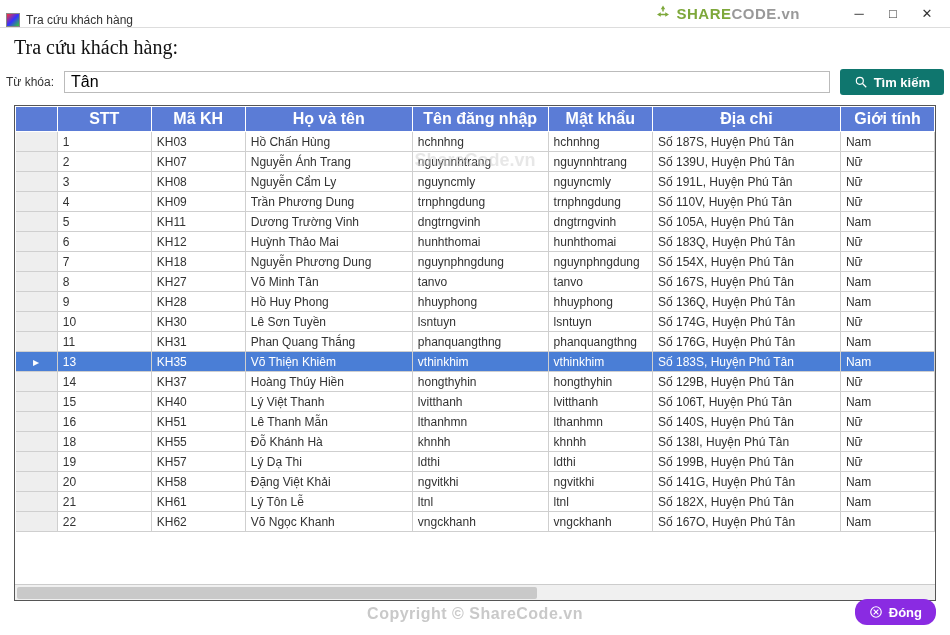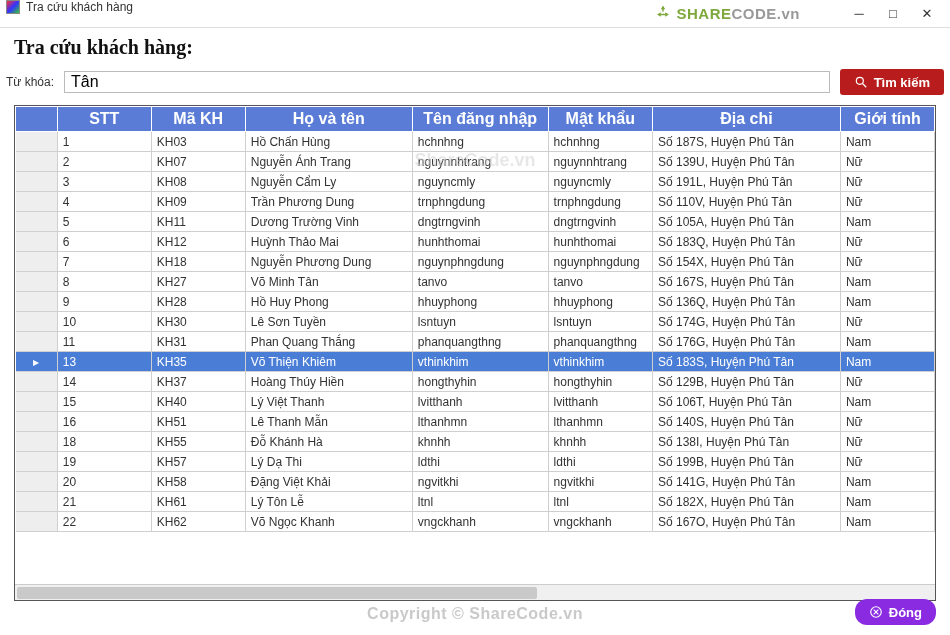--- a/index.html
+++ b/index.html
@@ -9,21 +9,21 @@
     font-size: 12px;
     background: #fff;
     width: 950px;
     height: 635px;
     overflow: hidden;
     position: relative;
   }
   .titlebar {
     height: 28px;
     display: flex;
-    align-items: flex-start;
+    align-items: flex-end;
     padding: 0 6px;
     border-bottom: 1px solid #ddd;
     position: relative;
   }
   .titlebar .app-icon {
     width: 14px; height: 14px;
     margin-right: 6px;
     background: linear-gradient(135deg, #f33, #33f, #3c3);
     border: 1px solid #888;
   }
@@ -48,21 +48,21 @@
   .win-btn {
     width: 34px; height: 22px;
     display: flex; align-items: center; justify-content: center;
     font-size: 13px;
     color: #333;
   }
   .heading-area { padding: 8px 14px 6px; }
   .page-heading {
     font-family: Georgia, 'Times New Roman', serif;
     font-size: 20px;
-    font-weight: bold;
+    font-weight: normal;
     color: #111;
   }
   .search-row {
     display: flex;
     align-items: center;
     padding: 4px 6px 10px;
     gap: 10px;
   }
   .search-label { font-size: 12px; color: #333; white-space: nowrap; }
   .search-input {
@@ -79,21 +79,21 @@
     border-radius: 3px;
     padding: 0 14px;
     font-size: 13px;
     color: #fff;
     display: flex;
     align-items: center;
     gap: 6px;
     cursor: pointer;
     font-weight: 600;
   }
-  .btn-search { background: #b91c1c; }
+  .btn-search { background: #0f766e; }
   .btn-close { background: #8a2be2; border-radius: 12px; }
   .icon-svg { width: 14px; height: 14px; }
   .grid-wrap {
     margin: 0 14px;
     border: 1px solid #555;
     height: 496px;
     overflow: hidden;
     position: relative;
   }
   .grid-scroll {

